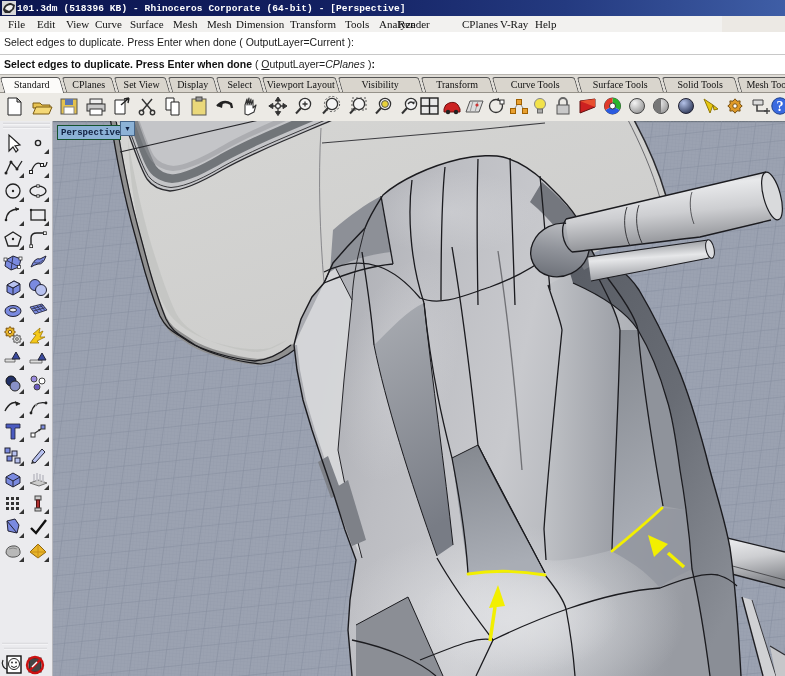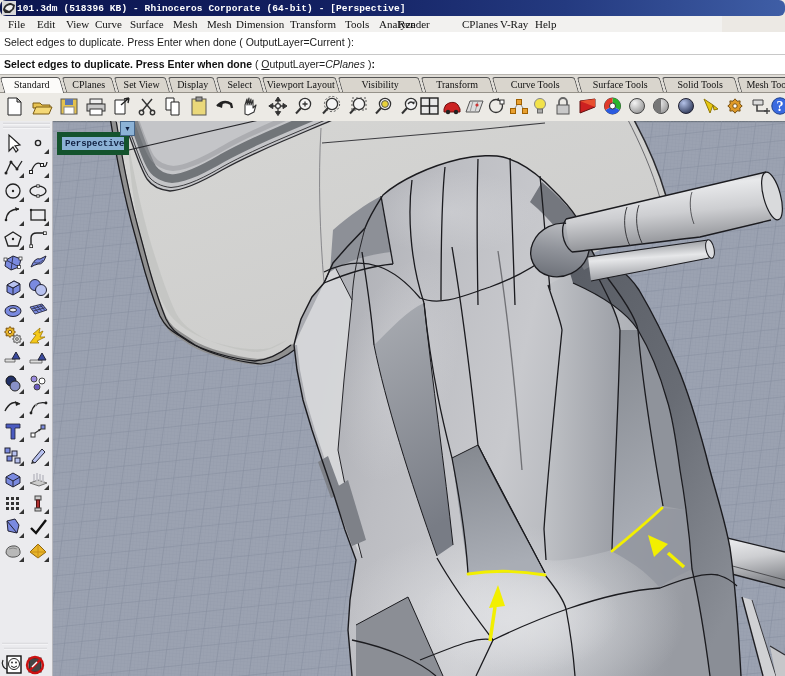--- a/index.html
+++ b/index.html
@@ -1,36 +1,36 @@
 <!DOCTYPE html>
 <html><head>
 <meta charset="utf-8">
 <style>
   html,body{margin:0;padding:0;}
   body{width:785px;height:676px;overflow:hidden;position:relative;background:#ece9e4;
        font-family:"Liberation Sans",sans-serif;}
   .abs{position:absolute;}
   #titlebar{left:0;top:0;width:785px;height:16px;
-    background:linear-gradient(to right,#0c1650,#121f60 40%,#243a80 72%,#3f5ea6);border-radius:6px;}
+    background:linear-gradient(to right,#0c1650,#121f60 40%,#243a80 72%,#3f5ea6);}
   #titlebar .txt{position:absolute;left:17px;top:3px;color:#fff;font:bold 9.5px "Liberation Mono",monospace;letter-spacing:0.1px;white-space:pre;}
   #menubar{left:0;top:16px;width:722px;height:16px;background:#f2f1ef;}
   #menubar span{position:absolute;top:2px;font:11px "Liberation Serif",serif;color:#111;}
   #cmd1{left:0;top:32px;width:785px;height:22px;background:#fff;border-bottom:1px solid #c8c8c8;}
   #cmd1 .t{position:absolute;left:4px;top:4px;font:10.5px "Liberation Sans",sans-serif;color:#202020;}
   #cmd2{left:0;top:55px;width:785px;height:19px;background:#fff;}
   #cmd2 .t{position:absolute;left:4px;top:3px;font:bold 10.5px "Liberation Sans",sans-serif;color:#111;}
   #tabs{left:0;top:74px;width:785px;height:18px;background:#e0ddd7;border-top:1px solid #b8b5b0;}
   .tab{position:absolute;top:2px;height:15px;background:#d9d5cd;
     font:10px "Liberation Serif",serif;color:#111;text-align:center;
     border:1px solid #555;border-bottom:none;border-radius:3px 3px 0 0;}
   .tab.active{background:#fcfbf9;z-index:3;}
   #toolbar{left:0;top:92px;width:785px;height:29px;background:#eceae5;border-top:1px solid #96928a;box-sizing:border-box;}
   #leftpanel{left:0;top:121px;width:53px;height:555px;background:#ebebee;border-right:1px solid #b8b8bc;box-sizing:border-box;}
   #viewport{left:53px;top:121px;width:732px;height:555px;}
-  #vplabel{left:57px;top:132px;width:62px;height:13px;background:#8cb2d6;border:5px solid #14532d;
+  #vplabel{left:57px;top:125px;width:62px;height:13px;background:#8cb2d6;border:1px solid #14532d;
      font:bold 9px "Liberation Mono",monospace;color:#102040;text-align:center;}
   #vplabel .cap{position:absolute;left:3px;top:2px;}
   #vpdd{left:120px;top:121px;width:13px;height:13px;background:#8cb2d6;border:1px solid #46668a;
      font-size:7px;text-align:center;line-height:13px;color:#102040;}
 </style>
 </head>
 <body>
   <div class="abs" id="titlebar">
     <svg class="abs" style="left:2px;top:1px" width="14" height="14" viewBox="0 0 14 14">
       <rect x="0" y="0" width="14" height="14" fill="#d8d8d8"></rect>

